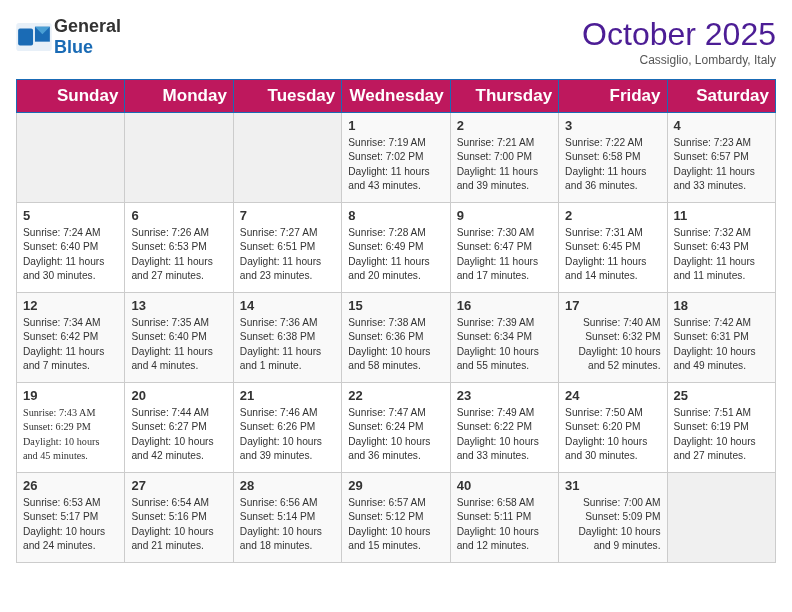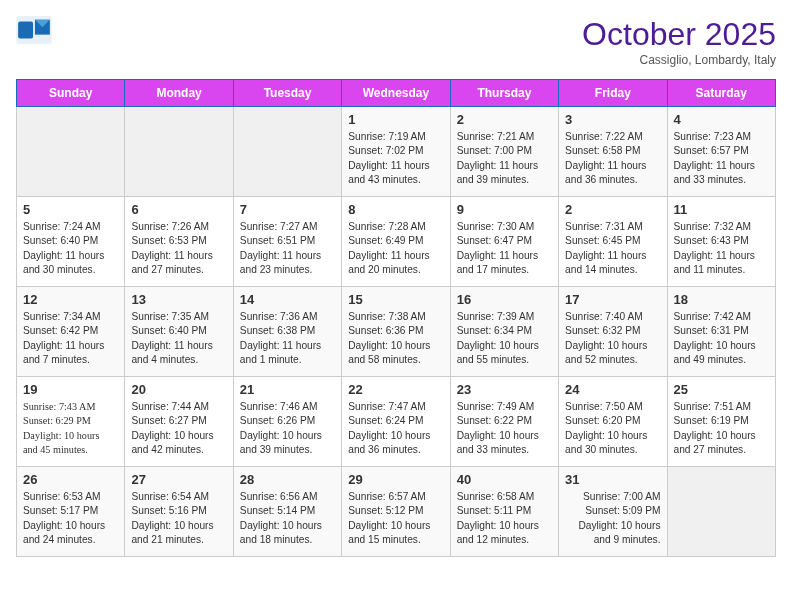--- a/index.html
+++ b/index.html
@@ -39,25 +39,25 @@
     .location {
       font-size: 12px;
       color: #555;
     }
     table {
       width: 100%;
       border-collapse: collapse;
       table-layout: fixed;
     }
     thead tr th {
-      background: #d946ef;
+      background: #be185d;
       color: #fff;
-      text-align: center;
+      text-align: right;
       padding: 6px 6px;
-      font-size: 12px;
+      font-size: 17px;
       font-weight: bold;
       border: 1px solid #1a6bb5;
     }
     tbody tr td {
       border: 1px solid #ccc;
       vertical-align: top;
       padding: 5px 6px;
       font-size: 10.5px;
       color: #333;
       height: 90px;
@@ -87,20 +87,24 @@
 <body>
 
 <div class="header">
   <div class="logo">
     <svg class="logo-icon" width="38" height="30" viewBox="0 0 38 30">
       <rect x="0" y="0" width="38" height="30" rx="3" fill="#e8f0f8"></rect>
       <polygon points="20,4 36,4 36,20 20,20" fill="#1a6bb5"></polygon>
       <polygon points="20,4 36,4 28,12" fill="#4a9fd4"></polygon>
       <rect x="2" y="6" width="16" height="18" rx="2" fill="#1a6bb5"></rect>
     </svg>
+    <div>
+      <span style="color:#333;font-weight:bold;">General</span><br>
+      <span style="color:#1a6bb5;font-weight:bold;">Blue</span>
+    </div>
   </div>
   <div class="title-block">
     <div class="month-title">October 2025</div>
     <div class="location">Cassiglio, Lombardy, Italy</div>
   </div>
 </div>
 
 <table>
   <thead>
     <tr>
@@ -229,21 +233,21 @@
         </td>
         <td>
           <span class="day-num">16</span>
           <div class="cell-text" style="white-space: pre-line;">Sunrise: 7:39 AM
 Sunset: 6:34 PM
 Daylight: 10 hours
 and 55 minutes.</div>
         </td>
         <td>
           <span class="day-num">17</span>
-          <div class="cell-text" style="white-space: pre-line;">Sunrise: 7:40 AM
+          <div class="cell-text" style="white-space: pre-line; text-align: right;">Sunrise: 7:40 AM
 Sunset: 6:32 PM
 Daylight: 10 hours
 and 52 minutes.</div>
         </td>
         <td>
           <span class="day-num">18</span>
           <div class="cell-text" style="white-space: pre-line;">Sunrise: 7:42 AM
 Sunset: 6:31 PM
 Daylight: 10 hours
 and 49 minutes.</div>

